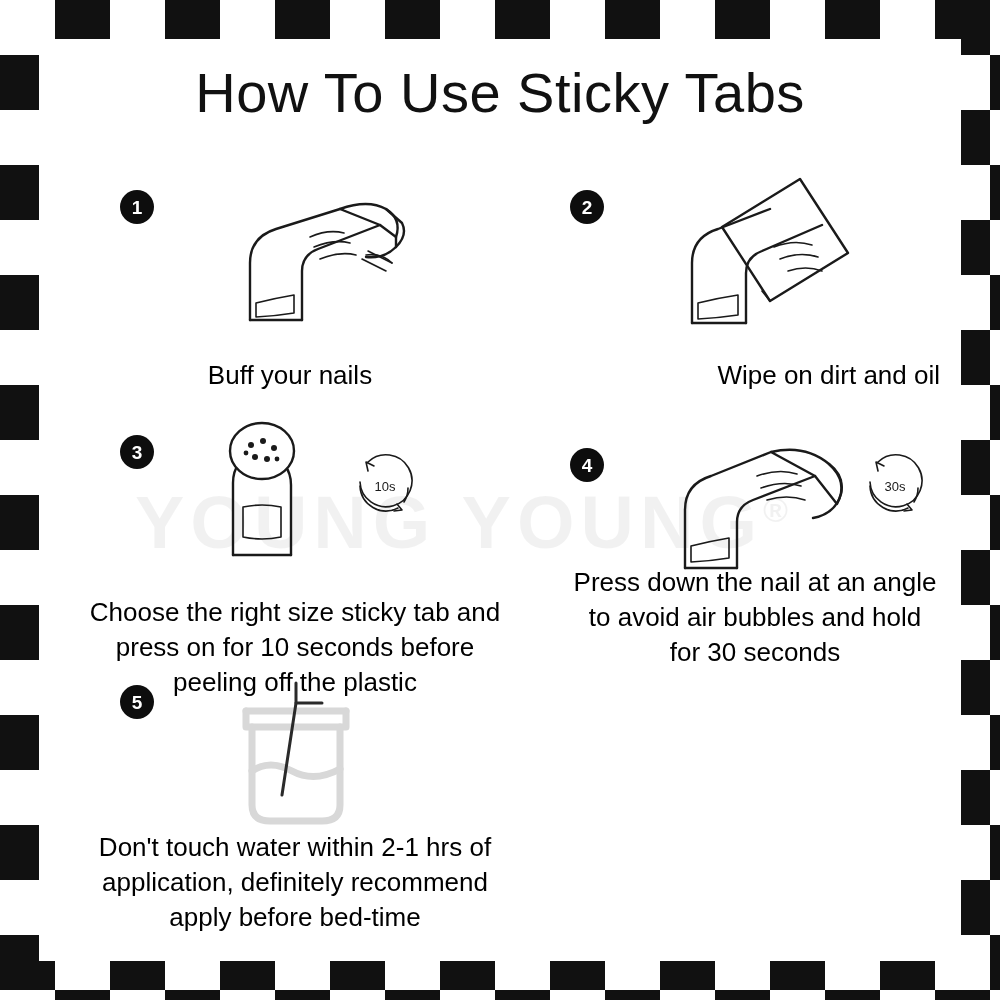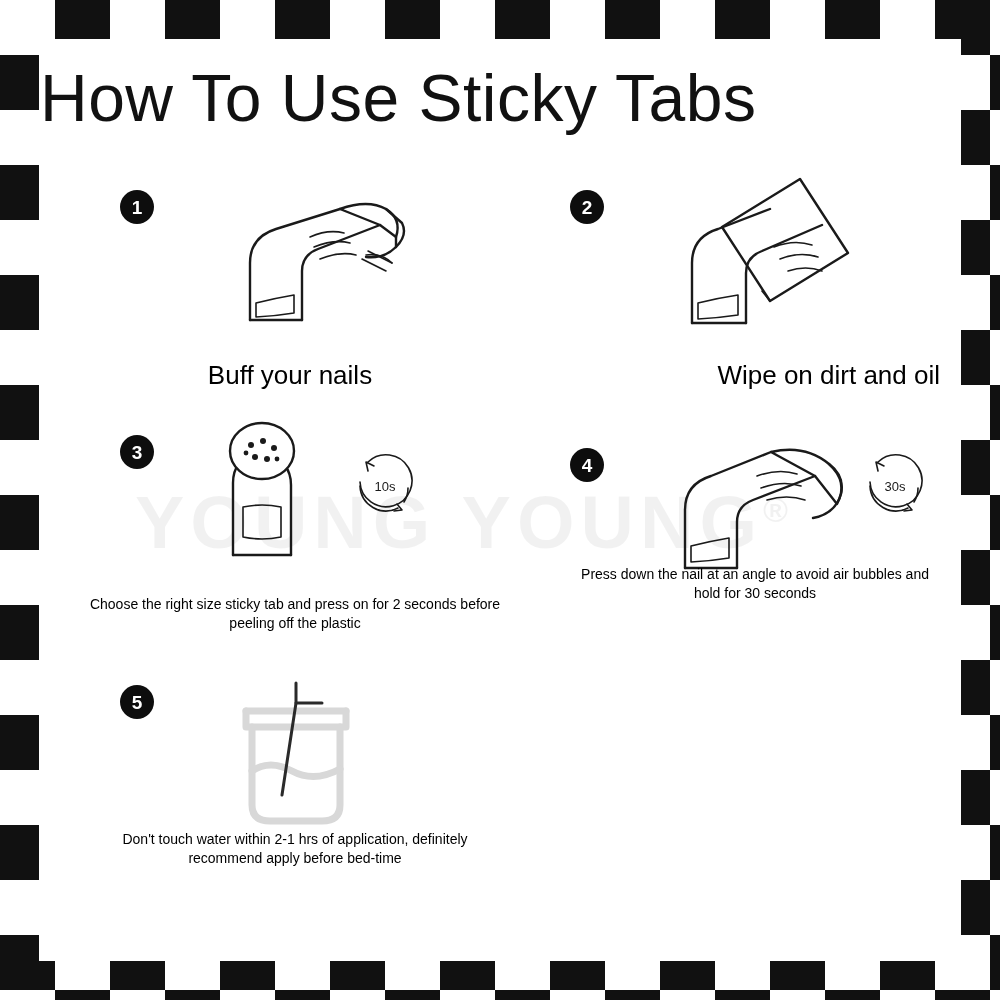--- a/index.html
+++ b/index.html
@@ -33,21 +33,22 @@
     width: 920px;
     height: 920px;
     background: #ffffff;
     box-shadow: 0 0 0 1px #ffffff;
   }
   .title {
     position: absolute;
     top: 20px;
     left: 0;
     width: 100%;
-    font-size: 66px;
+    text-align: center;
+    font-size: 56px;
     font-weight: 400;
     letter-spacing: 0.5px;
     color: #111111;
     white-space: nowrap;
   }
 
   
   .watermark {
     position: absolute;
     left: 95px;
@@ -88,21 +89,21 @@
     position: absolute;
   }
   .caption {
     position: absolute;
     text-align: center;
     color: #000000;
     font-size: 26px;
     line-height: 1.18;
   }
   .caption.small {
-    font-size: 14px;
+    font-size: 26px;
     line-height: 1.35;
   }
   svg { display: block; overflow: visible; }
   .ln { fill: none; stroke: #1a1a1a; stroke-width: 2.4; stroke-linecap: round; stroke-linejoin: round; }
   .ln-thin { fill: none; stroke: #1a1a1a; stroke-width: 1.6; stroke-linecap: round; stroke-linejoin: round; }
   .fill-w { fill: #ffffff; }
   .timer-txt { font-family: "Liberation Sans", sans-serif; font-size: 13px; fill: #1a1a1a; }
   .cup { fill: none; stroke: #d8d8d8; stroke-width: 7; stroke-linecap: round; stroke-linejoin: round; }
   .cup-dark { fill: none; stroke: #2a2a2a; stroke-width: 3; stroke-linecap: round; stroke-linejoin: round; }
 </style>
@@ -195,21 +196,21 @@
       <div class="art" style="left:310px; top:412px;">
         <svg width="70" height="70" viewBox="0 0 70 70">
           <path class="ln-thin" d="M18 10 A26 26 0 1 1 10 30"></path>
           <path class="ln-thin" d="M10 34 A26 26 0 0 0 48 56"></path>
           <path class="ln-thin" d="M54 50 A26 26 0 0 0 58 36"></path>
           <path class="ln-thin" d="M24 14 L16 10 L18 19"></path>
           <path class="ln-thin" d="M47 52 L52 58 L44 59"></path>
           <text class="timer-txt" x="35" y="39" text-anchor="middle">10s</text>
         </svg>
       </div>
-      <div class="caption small" style="left:45px; top:555px; width:420px;">Choose the right size sticky tab and press on for 2 seconds before peeling off the plastic</div>
+      <div class="caption small" style="left:45px; top:555px; width:420px;">Choose the right size sticky tab and press on for 10 seconds before peeling off the plastic</div>
     </div>
 
     <div class="step">
       <div class="badge" style="left:530px; top:408px;">4</div>
       <div class="art" style="left:605px; top:390px;">
         <svg width="220" height="140" viewBox="0 0 220 140">
 
           <path class="ln" d="M40 138 L40 80 Q40 54 66 46 L126 22"></path>
           <path class="ln" d="M92 138 L92 92 Q92 76 108 70 L170 46"></path>
           <path class="ln" d="M40 138 L92 138"></path>

